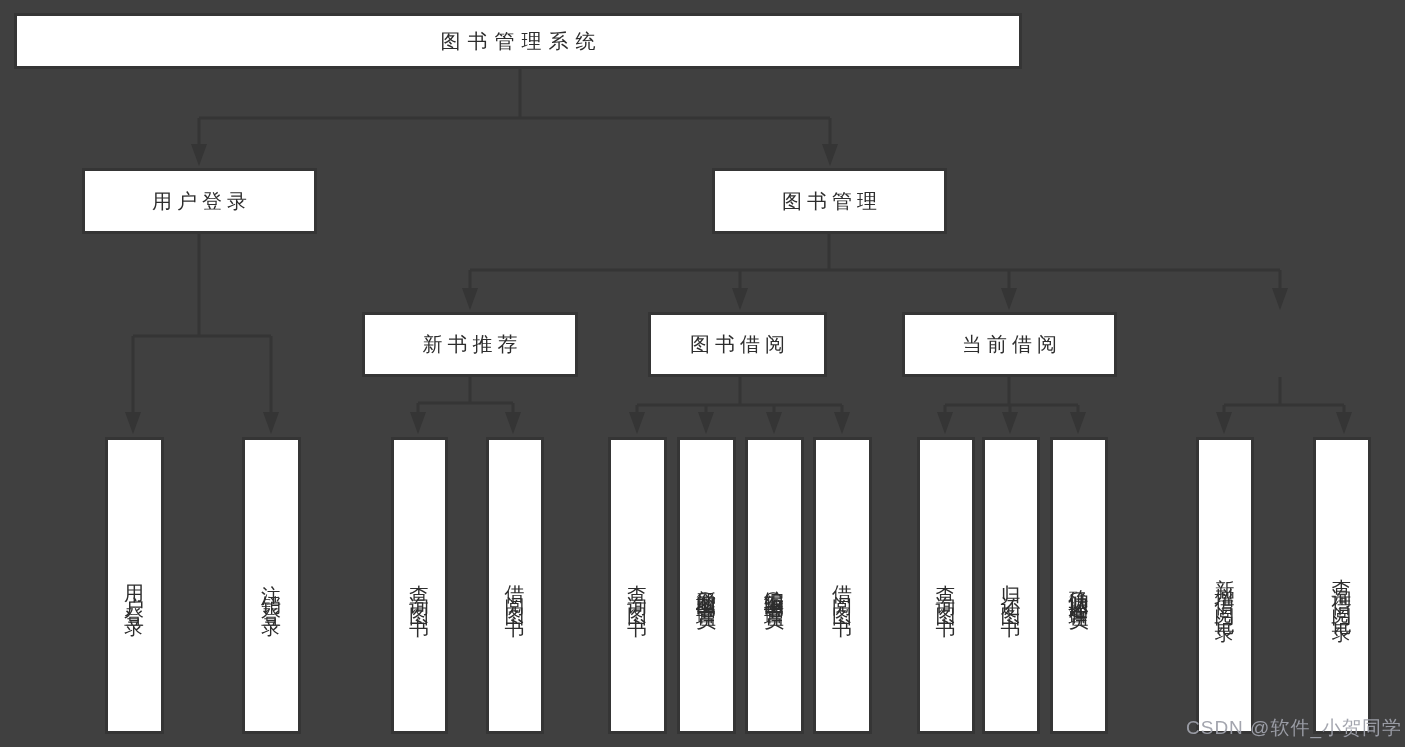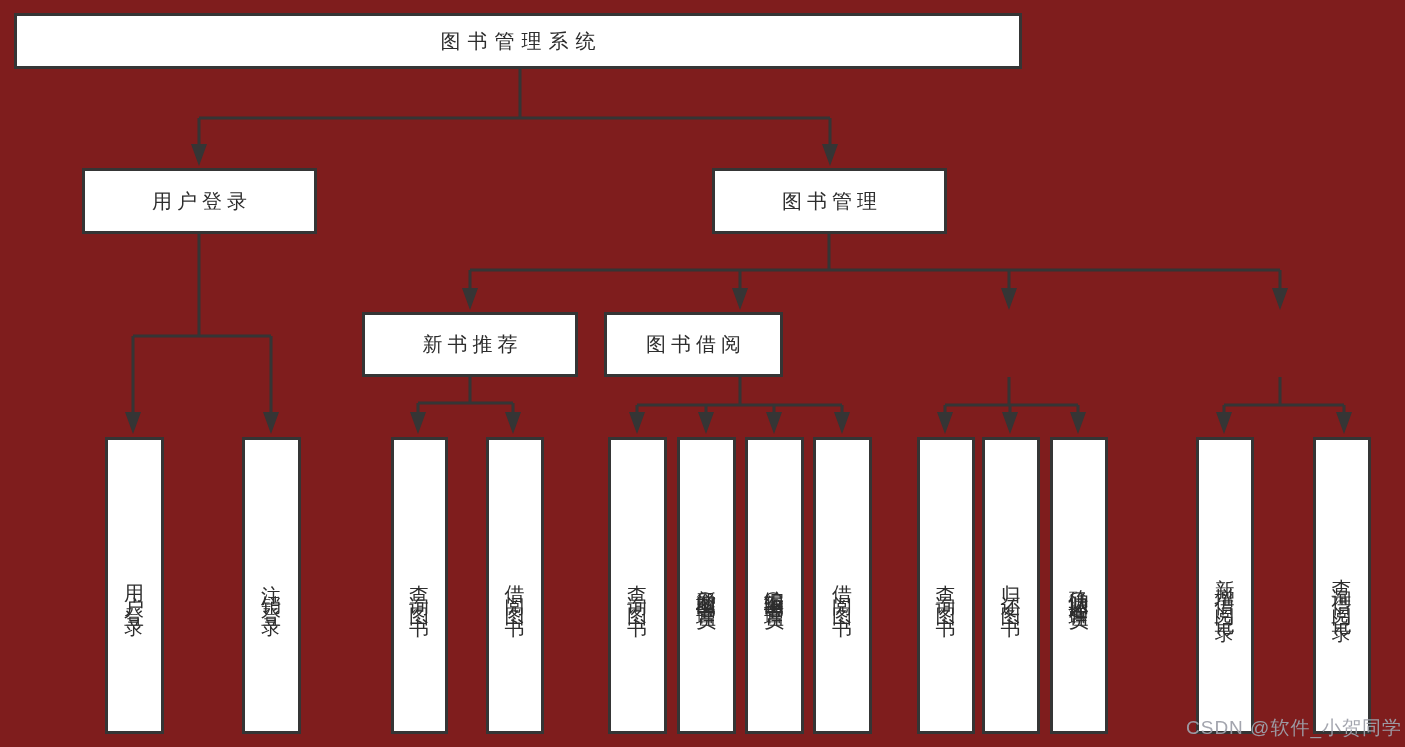--- a/index.html
+++ b/index.html
@@ -1,20 +1,20 @@
 <!DOCTYPE html>
 <html><head>
 <meta charset="utf-8">
 <style>
   html, body { margin: 0; padding: 0; background: #ffffff; }
   .canvas {
     position: relative;
     width: 1405px;
     height: 747px;
-    background: #7f1d1d;
+    background: #404040;
     overflow: hidden;
     font-family: "Liberation Sans", sans-serif;
   }
   .wires {
     position: absolute;
     left: 0; top: 0;
     width: 1405px; height: 747px;
     z-index: 1;
   }
   .box {
@@ -100,21 +100,22 @@
       M1070 412 L1086 412 L1078 434 Z
       M1216 412 L1232 412 L1224 434 Z  M1336 412 L1352 412 L1344 434 Z"></path>
   </svg>
 
   <div class="box root" style="left:14px; top:13px; width:1008px; height:56px;">图书管理系统</div>
 
   <div class="box" style="left:82px; top:168px; width:235px; height:66px;">用户登录</div>
   <div class="box" style="left:712px; top:168px; width:235px; height:66px;">图书管理</div>
 
   <div class="box" style="left:362px; top:312px; width:216px; height:65px;">新书推荐</div>
-  <div class="box" style="left:604px; top:312px; width:179px; height:65px;">图书借阅</div>
+  <div class="box" style="left:648px; top:312px; width:179px; height:65px;">图书借阅</div>
+  <div class="box" style="left:902px; top:312px; width:215px; height:65px;">当前借阅</div>
 
   <div class="vbox" style="left:105px; width:59px;">
     <span class="vtext ls4">用户登录</span>
   </div>
   <div class="vbox" style="left:242px; width:59px;">
     <span class="vtext ls4">注销登录</span>
   </div>
 
   <div class="vbox" style="left:391px; width:57px;">
     <span class="vtext ls4">查询图书</span>

